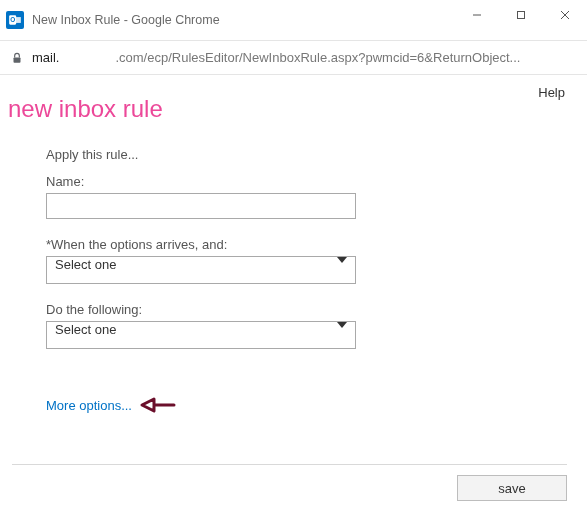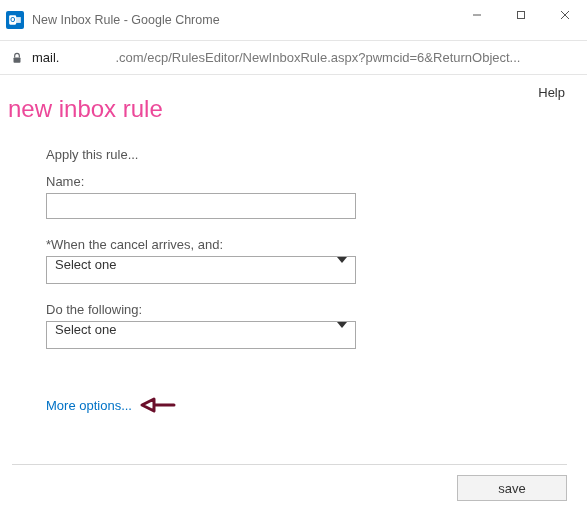--- a/index.html
+++ b/index.html
@@ -172,21 +172,21 @@
 <div class="content">
   <div class="help-link">Help</div>
   <h1 class="page-title">new inbox rule</h1>
 
   <div class="form-area">
     <div class="intro">Apply this rule...</div>
 
     <div class="field-label">Name:</div>
     <input class="text-input" type="text" value="" style="">
 
-    <div class="field-label" style="margin-top:18px">*When the cancel arrives, and:</div>
+    <div class="field-label" style="margin-top:18px">*When the options arrives, and:</div>
     <div class="select-wrap">
       <span class="select-text">Select one</span>
       <span class="caret"></span>
     </div>
 
     <div class="field-label" style="margin-top:18px">Do the following:</div>
     <div class="select-wrap">
       <span class="select-text">Select one</span>
       <span class="caret"></span>
     </div>

